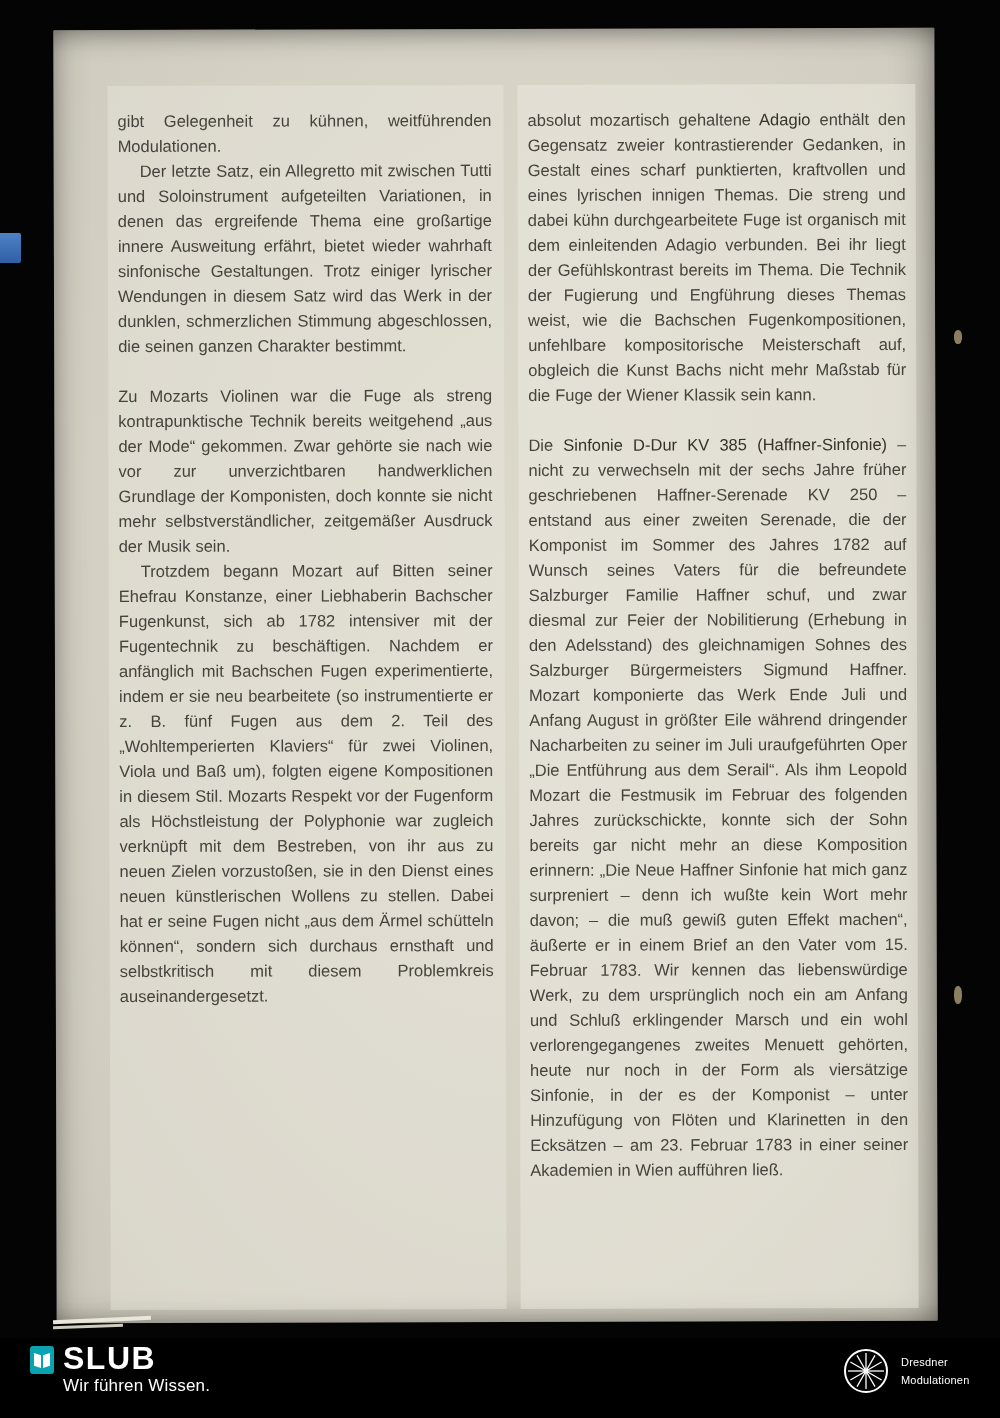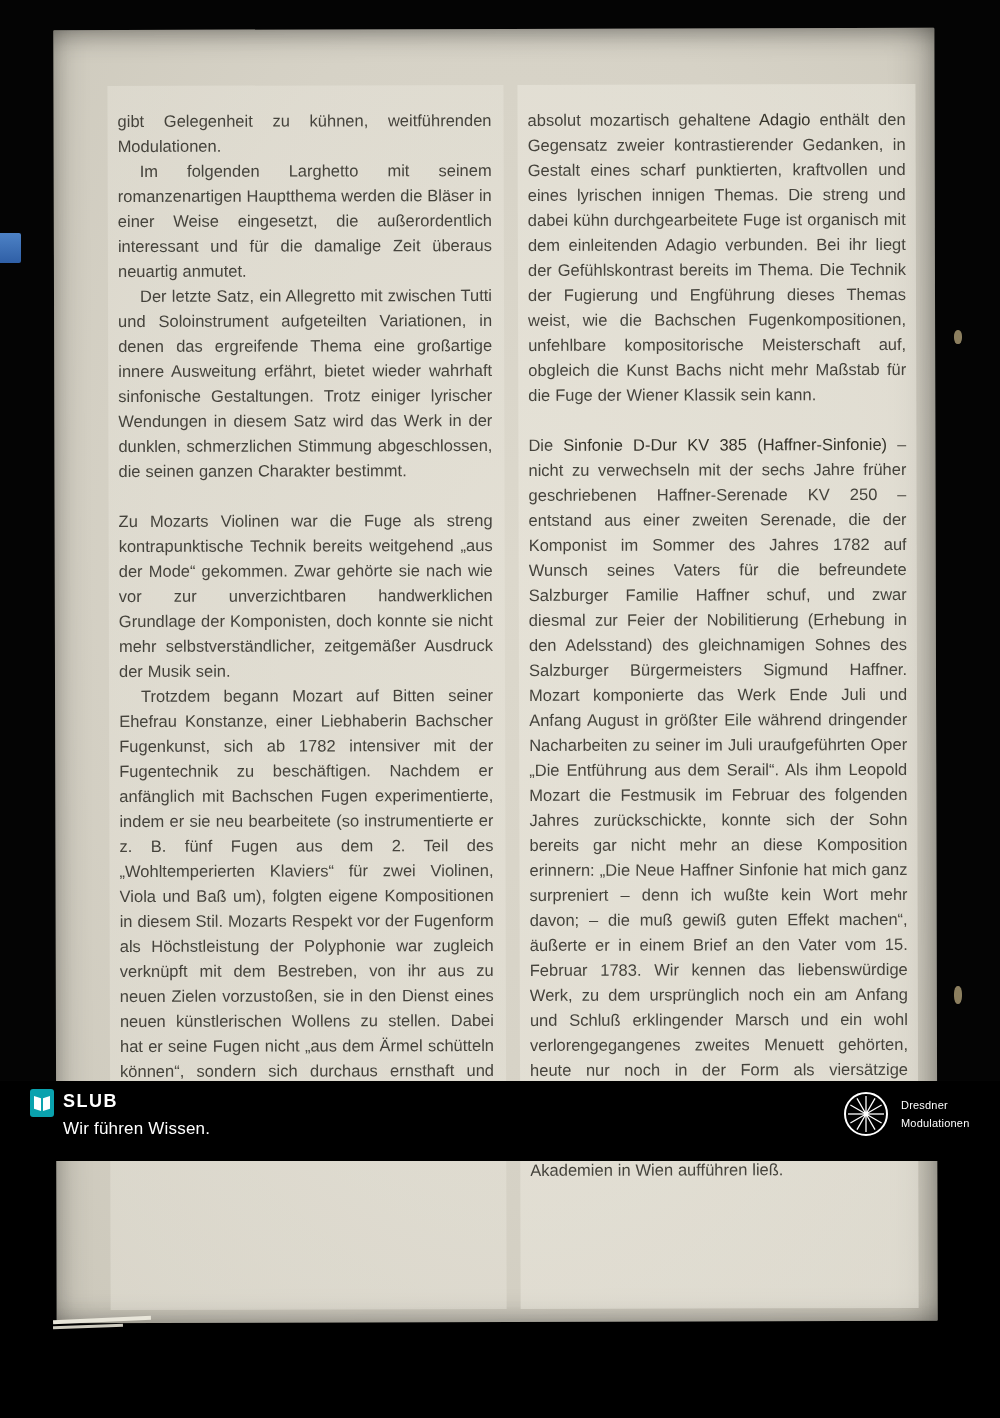--- a/index.html
+++ b/index.html
@@ -2,21 +2,21 @@
 <html lang="de"><head>
 <meta charset="utf-8">
 <style>
   html,body{margin:0;padding:0;}
   body{
     width:1000px;height:1418px;
     background:#000;
     font-family:"Liberation Sans",sans-serif;
     overflow:hidden;
   }
-  .viewer{position:relative;width:1000px;height:1161px;background:#040404;}
+  .viewer{position:relative;width:1000px;height:1418px;background:#040404;}
 
   
   .scan-page{
     position:absolute;left:55px;top:29px;width:881px;height:1293px;
     background:radial-gradient(ellipse at 52% 42%, #dcd8cc 0%, #d6d2c6 55%, #ccc8bb 100%);
     transform:rotate(-0.15deg);
     border-radius:1px;
     box-shadow:
       inset 0 18px 30px -18px rgba(0,0,0,0.45),
       inset 22px 0 35px -22px rgba(0,0,0,0.30),
@@ -63,37 +63,36 @@
   .speck-1{left:954px;top:330px;}
   .speck-2{left:954px;top:986px;height:18px;}
 
   
   .footer-bar{
     position:absolute;left:0;bottom:0;width:1000px;height:80px;background:#000;
   }
   .slub{position:absolute;left:30px;top:6px;display:flex;gap:9px;align-items:flex-start;}
   .slub-icon{width:24px;height:28px;margin-top:2px;flex:none;}
   .slub-name{
-    color:#fff;font-size:18px;font-weight:bold;letter-spacing:1.5px;line-height:28px;
+    color:#fff;font-size:32px;font-weight:bold;letter-spacing:1.5px;line-height:28px;
   }
   .slub-slogan{color:#fff;font-size:17px;margin-top:4px;letter-spacing:0.2px;}
 
   .phil{position:absolute;left:843px;top:10px;display:flex;align-items:center;gap:12px;}
   .phil-emblem{width:46px;height:46px;flex:none;}
   .phil-text{color:#fff;font-size:11px;line-height:18px;letter-spacing:0.2px;}
 </style>
 </head>
 <body>
 
 <div class="viewer">
 
   <div class="scan-page">
     <div class="col col-left" lang="de">
         <p class="para"><span>gibt Gelegenheit zu kühnen, weitführenden Modulationen.</span></p>
-        <p class="para indent"><span>Im folgenden Larghetto mit seinem romanzenartigen Hauptthema werden die Bläser in einer Weise eingesetzt, die außerordentlich interessant und für die damalige Zeit überaus neuartig anmutet.</span></p>
         <p class="para indent"><span>Der letzte Satz, ein Allegretto mit zwischen Tutti und Soloinstrument aufgeteilten Variationen, in denen das ergreifende Thema eine großartige innere Ausweitung erfährt, bietet wieder wahrhaft sinfonische Gestaltungen. Trotz einiger lyrischer Wendungen in diesem Satz wird das Werk in der dunklen, schmerzlichen Stimmung abgeschlossen, die seinen ganzen Charakter bestimmt.</span></p>
         <p class="para spaced"><span>Zu Mozarts Violinen war die Fuge als streng kontrapunktische Technik bereits weitgehend „aus der Mode“ gekommen. Zwar gehörte sie nach wie vor zur unverzichtbaren handwerklichen Grundlage der Komponisten, doch konnte sie nicht mehr selbstverständlicher, zeitgemäßer Ausdruck der Musik sein.</span></p>
         <p class="para indent"><span>Trotzdem begann Mozart auf Bitten seiner Ehefrau Konstanze, einer Liebhaberin Bachscher Fugenkunst, sich ab 1782 intensiver mit der Fugentechnik zu beschäftigen. Nachdem er anfänglich mit Bachschen Fugen experimentierte, indem er sie neu bearbeitete (so instrumentierte er z. B. fünf Fugen aus dem 2. Teil des „Wohltemperierten Klaviers“ für zwei Violinen, Viola und Baß um), folgten eigene Kompositionen in diesem Stil. Mozarts Respekt vor der Fugenform als Höchstleistung der Polyphonie war zugleich verknüpft mit dem Bestreben, von ihr aus zu neuen Zielen vorzustoßen, sie in den Dienst eines neuen künstlerischen Wollens zu stellen. Dabei hat er seine Fugen nicht „aus dem Ärmel schütteln können“, sondern sich durchaus ernsthaft und selbstkritisch mit diesem Problemkreis auseinandergesetzt.</span></p>
       </div>
     <div class="col col-right" lang="de">
         <p class="para"><span>absolut mozartisch gehaltene </span><span class="bold">Adagio</span><span> enthält den Gegensatz zweier kontrastierender Gedanken, in Gestalt eines scharf punktierten, kraftvollen und eines lyrischen innigen Themas. Die streng und dabei kühn durchgearbeitete Fuge ist organisch mit dem einleitenden Adagio verbunden. Bei ihr liegt der Gefühlskontrast bereits im Thema. Die Technik der Fugierung und Engführung dieses Themas weist, wie die Bachschen Fugenkompositionen, unfehlbare kompositorische Meisterschaft auf, obgleich die Kunst Bachs nicht mehr Maßstab für die Fuge der Wiener Klassik sein kann.</span></p>
         <p class="para spaced"><span>Die </span><span class="bold">Sinfonie D-Dur KV 385</span><span class="bold"> (Haffner-Sinfonie)</span><span> – nicht zu verwechseln mit der sechs Jahre früher geschriebenen Haffner-Serenade KV 250 – entstand aus einer zweiten Serenade, die der Komponist im Sommer des Jahres 1782 auf Wunsch seines Vaters für die befreundete Salzburger Familie Haffner schuf, und zwar diesmal zur Feier der Nobilitierung (Erhebung in den Adelsstand) des gleichnamigen Sohnes des Salzburger Bürgermeisters Sigmund Haffner. Mozart komponierte das Werk Ende Juli und Anfang August in größter Eile während dringender Nacharbeiten zu seiner im Juli uraufgeführten Oper „Die Entführung aus dem Serail“. Als ihm Leopold Mozart die Festmusik im Februar des folgenden Jahres zurückschickte, konnte sich der Sohn bereits gar nicht mehr an diese Komposition erinnern: „Die Neue Haffner Sinfonie hat mich ganz surpreniert – denn ich wußte kein Wort mehr davon; – die muß gewiß guten Effekt machen“, äußerte er in einem Brief an den Vater vom 15. Februar 1783. Wir kennen das liebenswürdige Werk, zu dem ursprünglich noch ein am Anfang und Schluß erklingender Marsch und ein wohl verlorengegangenes zweites Menuett gehörten, heute nur noch in der Form als viersätzige Sinfonie, in der es der Komponist – unter Hinzufügung von Flöten und Klarinetten in den Ecksätzen – am 23. Februar 1783 in einer seiner Akademien in Wien aufführen ließ.</span></p>
       </div>
   </div>
 

